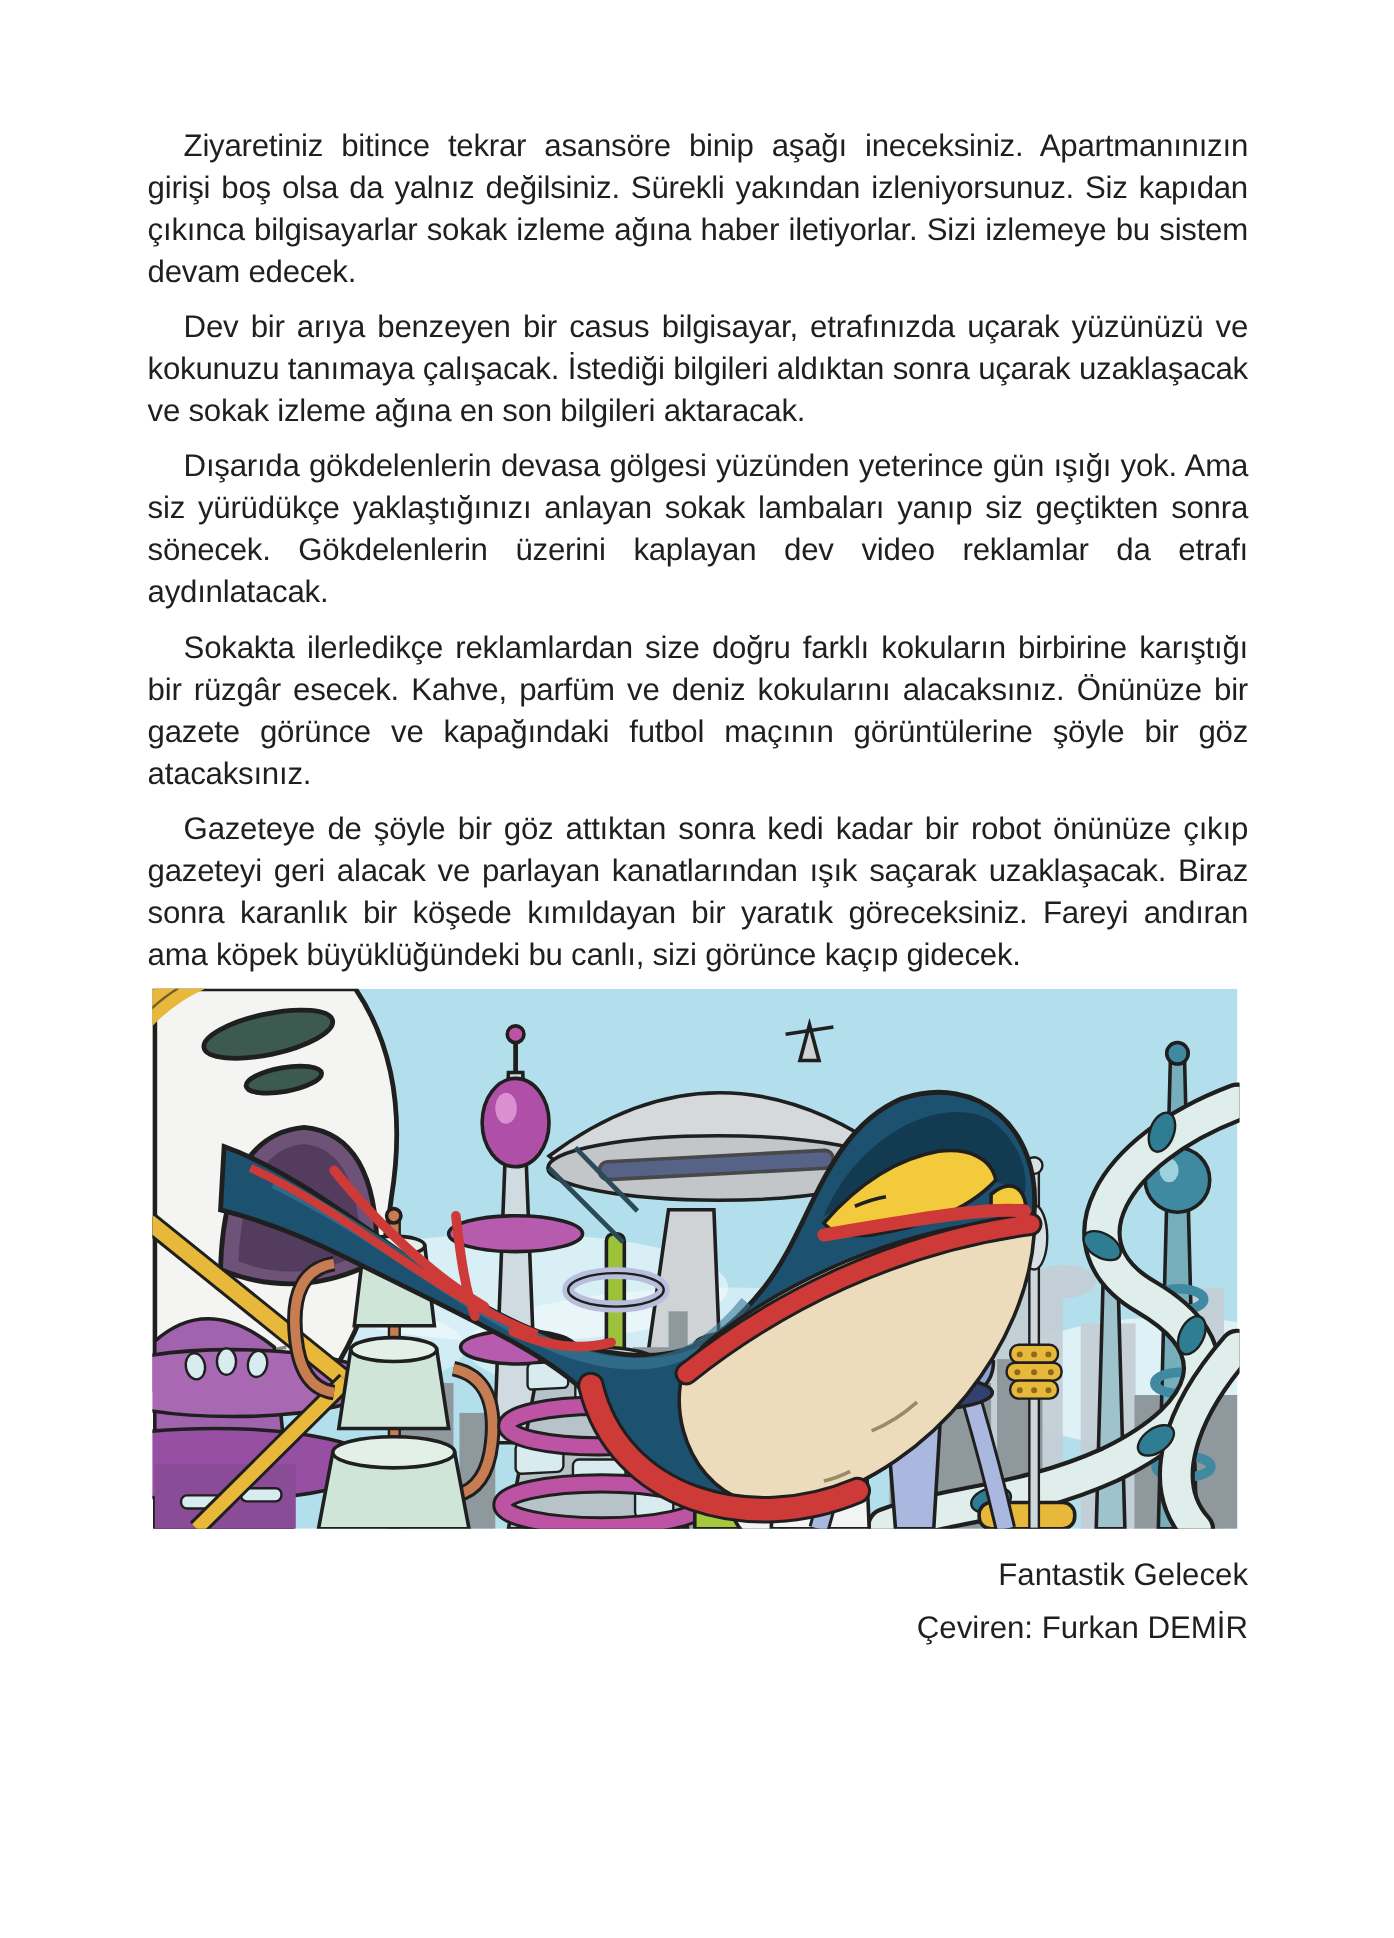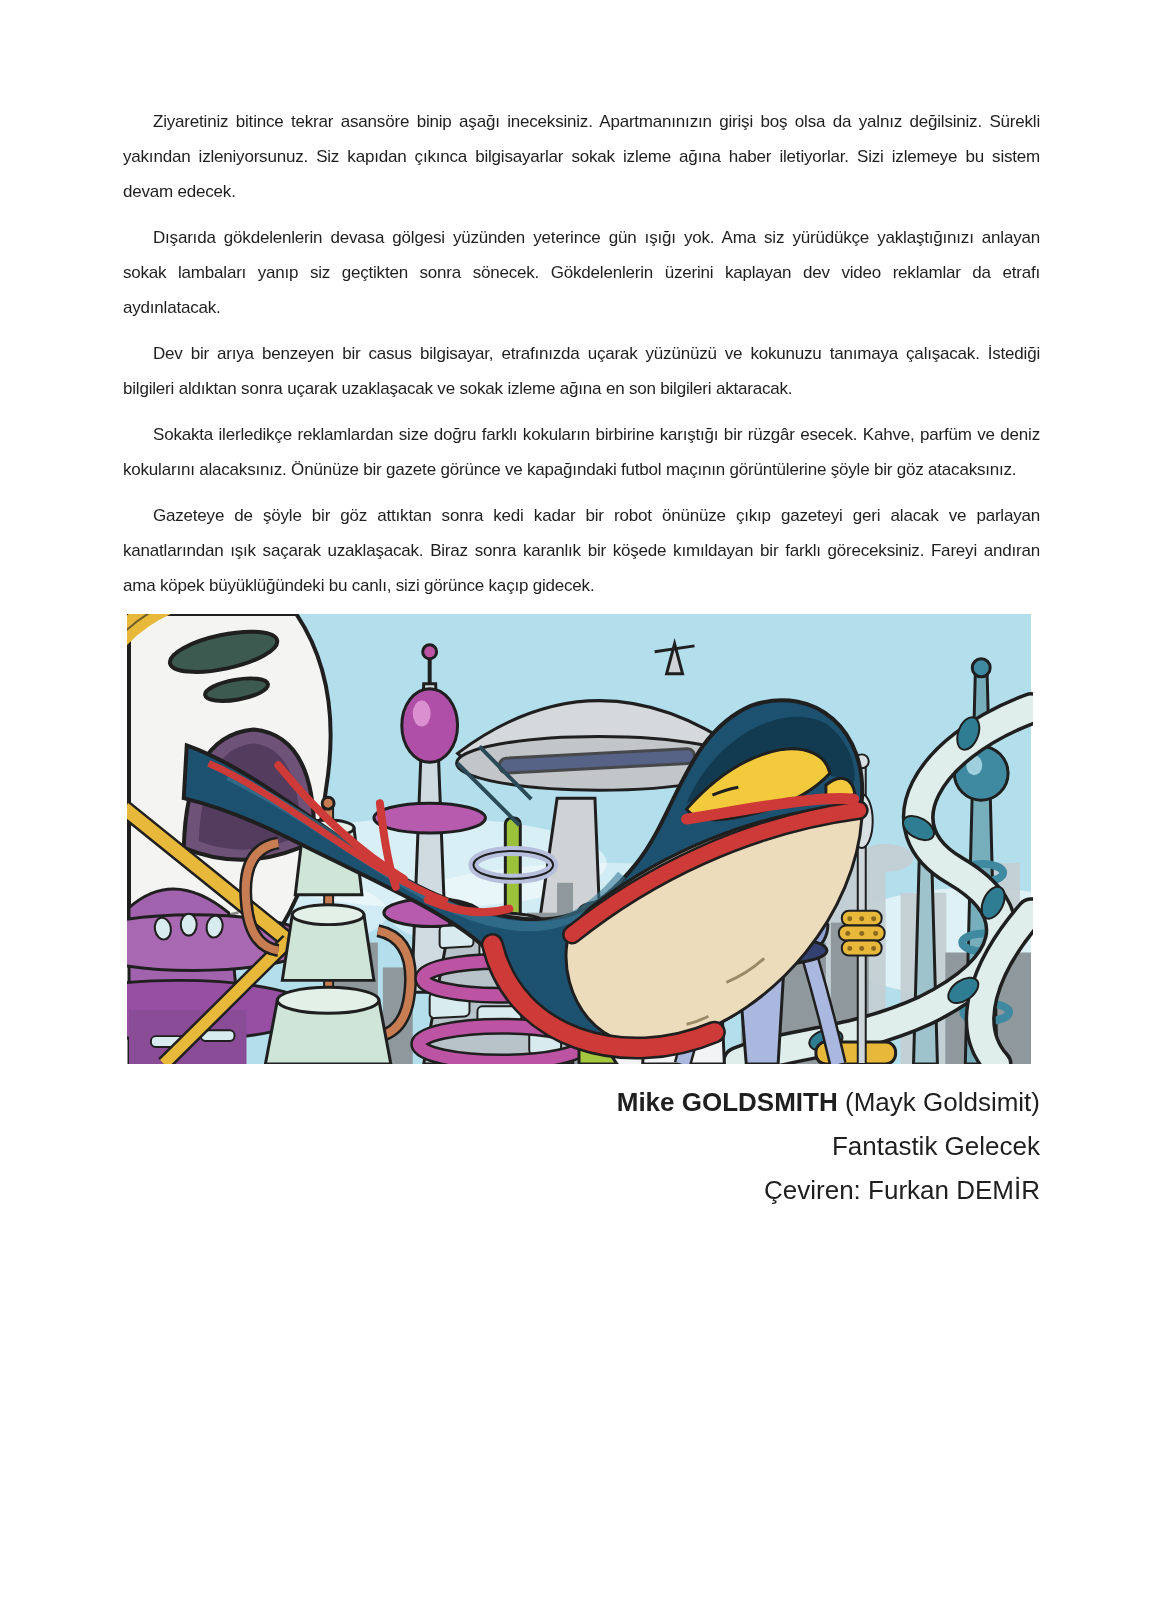--- a/index.html
+++ b/index.html
@@ -10,21 +10,21 @@
     color:#1c1c1c;
     overflow:hidden;
   }
   .page{
     box-sizing:border-box;
     width:1162px;height:1615px;
     padding:104px 122px 0 123px;
   }
   p.body-text{
     margin:0 0 11px 0;
-    font-size:17px;
+    font-size:26px;
     line-height:35px;
     text-align:justify;
     text-indent:30px;
     letter-spacing:-0.2px;
     color:#1f1f1f;
   }
   .illustration-wrap{
     width:906px;height:450px;
     margin:10px 0 16px 4px;
     line-height:0;
@@ -38,24 +38,24 @@
     color:#1f1f1f;
   }
   .attribution .bold{font-weight:bold;}
 </style>
 </head>
 <body>
 
 <div class="page">
 
   <p class="body-text">Ziyaretiniz bitince tekrar asansöre binip aşağı ineceksiniz. Apartmanınızın girişi boş olsa da yalnız değilsiniz. Sürekli yakından izleniyorsunuz. Siz kapıdan çıkınca bilgisayarlar sokak izleme ağına haber iletiyorlar. Sizi izlemeye bu sistem devam edecek.</p>
+  <p class="body-text">Dev bir arıya benzeyen bir casus bilgisayar, etrafınızda uçarak yüzünüzü ve kokunuzu tanımaya çalışacak. İstediği bilgileri aldıktan sonra uçarak uzaklaşacak ve sokak izleme ağına en son bilgileri aktaracak.</p>
   <p class="body-text">Dışarıda gökdelenlerin devasa gölgesi yüzünden yeterince gün ışığı yok. Ama siz yürüdükçe yaklaştığınızı anlayan sokak lambaları yanıp siz geçtikten sonra sönecek. Gökdelenlerin üzerini kaplayan dev video reklamlar da etrafı aydınlatacak.</p>
-  <p class="body-text">Dev bir arıya benzeyen bir casus bilgisayar, etrafınızda uçarak yüzünüzü ve kokunuzu tanımaya çalışacak. İstediği bilgileri aldıktan sonra uçarak uzaklaşacak ve sokak izleme ağına en son bilgileri aktaracak.</p>
   <p class="body-text">Sokakta ilerledikçe reklamlardan size doğru farklı kokuların birbirine karıştığı bir rüzgâr esecek. Kahve, parfüm ve deniz kokularını alacaksınız. Önünüze bir gazete görünce ve kapağındaki futbol maçının görüntülerine şöyle bir göz atacaksınız.</p>
-  <p class="body-text">Gazeteye de şöyle bir göz attıktan sonra kedi kadar bir robot önünüze çıkıp gazeteyi geri alacak ve parlayan kanatlarından ışık saçarak uzaklaşacak. Biraz sonra karanlık bir köşede kımıldayan bir farklı göreceksiniz. Fareyi andıran ama köpek büyüklüğündeki bu canlı, sizi görünce kaçıp gidecek.</p>
+  <p class="body-text">Gazeteye de şöyle bir göz attıktan sonra kedi kadar bir robot önünüze çıkıp gazeteyi geri alacak ve parlayan kanatlarından ışık saçarak uzaklaşacak. Biraz sonra karanlık bir köşede kımıldayan bir yaratık göreceksiniz. Fareyi andıran ama köpek büyüklüğündeki bu canlı, sizi görünce kaçıp gidecek.</p>
 
   <div class="illustration-wrap">
     <svg width="906" height="450" viewBox="0 0 906 452" xmlns="http://www.w3.org/2000/svg">
 
       <g>
         <rect x="0" y="0" width="906" height="452" fill="var(--sky,#b3dfed)"></rect>
         <ellipse cx="300" cy="250" rx="180" ry="45" fill="var(--cloud,#fff)" opacity="0.5"></ellipse>
         <ellipse cx="480" cy="300" rx="220" ry="50" fill="var(--cloud,#fff)" opacity="0.4"></ellipse>
         <ellipse cx="850" cy="330" rx="150" ry="55" fill="var(--cloud,#fff)" opacity="0.55"></ellipse>
         <ellipse cx="120" cy="300" rx="140" ry="40" fill="var(--cloud,#fff)" opacity="0.4"></ellipse>
@@ -264,19 +264,18 @@
         <path d="M560,196 C590,162 622,142 656,136 C680,133 700,141 704,160 C680,186 640,200 600,206 C580,208 566,204 560,196 Z" fill="var(--train-yellow,#f2ca3b)" stroke="var(--outline,#1f1f1f)" stroke-width="3"></path>
         <path d="M700,172 C714,160 726,164 729,180 C721,191 708,189 700,183 Z" fill="var(--train-yellow,#f2ca3b)" stroke="var(--outline,#1f1f1f)" stroke-width="3"></path>
         <path d="M586,182 q14,-6 26,-8" stroke="var(--outline,#1f1f1f)" stroke-width="3" fill="none"></path>
         <path d="M560,206 C622,196 692,182 728,186" fill="none" stroke="var(--train-red,#cd3a37)" stroke-width="11" stroke-linecap="round"></path>
       </g>
     </svg>
   </div>
 
 
   <div class="attribution">
-    <div><span class="bold">Mike GOLDSMITH</span><span> (Mayk Goldsimit)</span></div>
     <div>Fantastik Gelecek</div>
     <div>Çeviren: Furkan DEMİR</div>
 
   </div>
 
 </div>
 
 </body></html>

